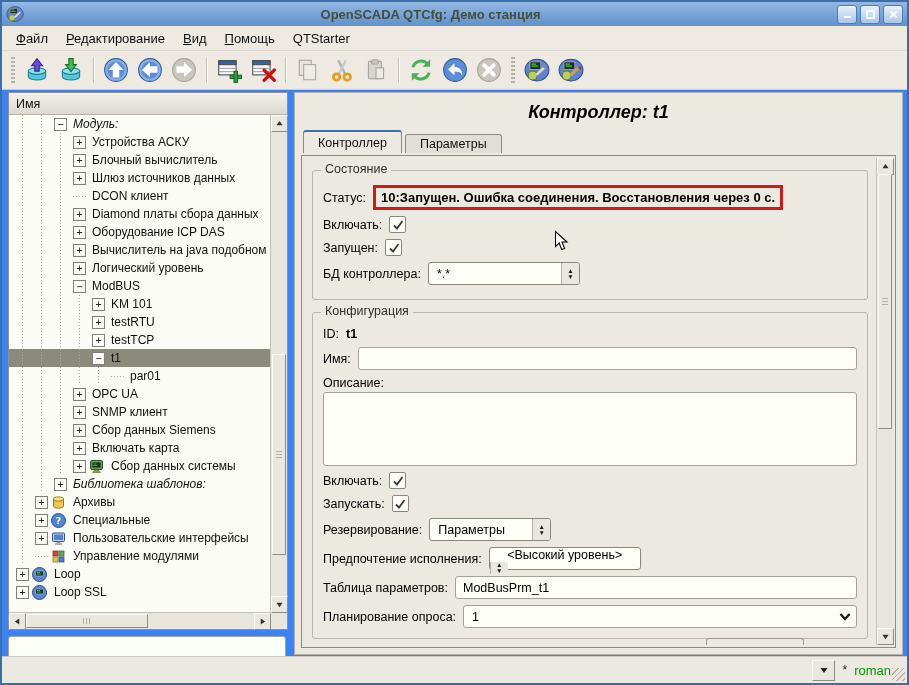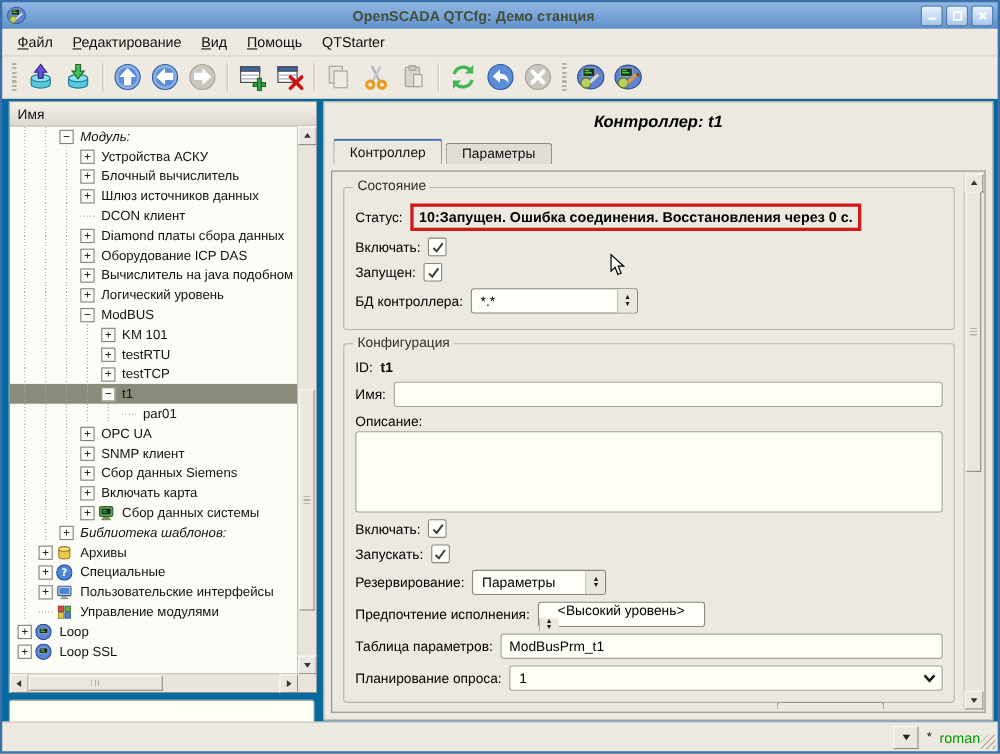--- a/index.html
+++ b/index.html
@@ -1,18 +1,18 @@
 <!DOCTYPE html>
 <html><head>
 <meta charset="utf-8">
 <style>
   html,body{margin:0;padding:0;}
   body{width:909px;height:685px;overflow:hidden;position:relative;
        font-family:"Liberation Sans","DejaVu Sans",sans-serif;background:#9a9a9a;}
-  .win{position:absolute;inset:0;border:2px solid #3c6ea8;background:#0369a1;box-sizing:border-box;}
+  .win{position:absolute;inset:0;border:2px solid #3c6ea8;background:#3b82f6;box-sizing:border-box;}
 
   
   .titlebar{height:24px;background:linear-gradient(#93b8e4,#6090ca);display:flex;align-items:center;padding:0 4px;}
   .app-icon{width:18px;height:18px;flex:none;}
   .title-text{flex:1;text-align:center;font-weight:bold;font-size:13px;color:#41503a;}
   .winbtns{display:flex;gap:3px;}
   .winbtn{width:18px;height:17px;border:1px solid #4f7cae;border-radius:3px;
           background:linear-gradient(#e9f1fb,#a9c6e8);display:flex;align-items:center;justify-content:center;}
   .winbtn svg{width:11px;height:11px;}
 
@@ -66,21 +66,21 @@
   .h-thumb{position:absolute;left:17px;top:1px;bottom:1px;width:120px;background:#eae7df;border:1px solid;
            border-color:#fbfaf6 #8f8c84 #8f8c84 #fbfaf6;}
   .h-thumb::after{content:"";position:absolute;top:3px;bottom:3px;left:50%;width:7px;margin-left:-4px;
            background-image:repeating-linear-gradient(to right,#b3b0a8 0 1px,transparent 1px 3px);}
   .sb-corner{position:absolute;right:0;bottom:0;width:16px;height:16px;background:#e8e5dd;}
   .left-input{position:absolute;left:0;right:2px;top:544px;height:22px;border:1px solid #a5a29a;border-radius:3px;
               background:#fcfff6;box-sizing:border-box;}
 
   
   .right-panel{position:absolute;left:292px;top:4px;right:4px;bottom:2px;border:1px solid #b4b1a9;background:#ece9e1;}
-  .panel-title{text-align:center;font-size:15px;font-weight:bold;font-style:italic;padding:9px 0 7px;color:#000;}
+  .panel-title{text-align:center;font-size:18px;font-weight:bold;font-style:italic;padding:9px 0 7px;color:#000;}
   .tabs{display:flex;padding-left:8px;height:23px;position:relative;z-index:2;align-items:flex-end;}
   .tab{border:1px solid #8e8b83;border-bottom:none;border-radius:3px 3px 0 0;padding:2px 14px 0;font-size:12.5px;
        margin-right:3px;background:#e1ded6;height:19px;box-sizing:border-box;color:#111;}
   .tab.active{background:#ece9e1;border-top:2px solid #3f6fae;height:23px;padding-top:4px;}
   .tab-frame{position:absolute;left:6px;right:6px;top:62px;bottom:6px;border:1px solid #8e8b83;background:#ece9e1;}
   .scroll-area{position:absolute;top:2px;left:2px;right:19px;bottom:2px;overflow:hidden;padding:4px 6px;}
   .vscroll{position:absolute;top:2px;bottom:2px;right:2px;width:16px;border-left:1px solid #c5c2ba;}
   .vscroll .up{position:absolute;top:0;left:0;}
   .vscroll .down{position:absolute;bottom:0;left:0;}
   .vscroll .sb-thumb{top:16px;height:52%;}

